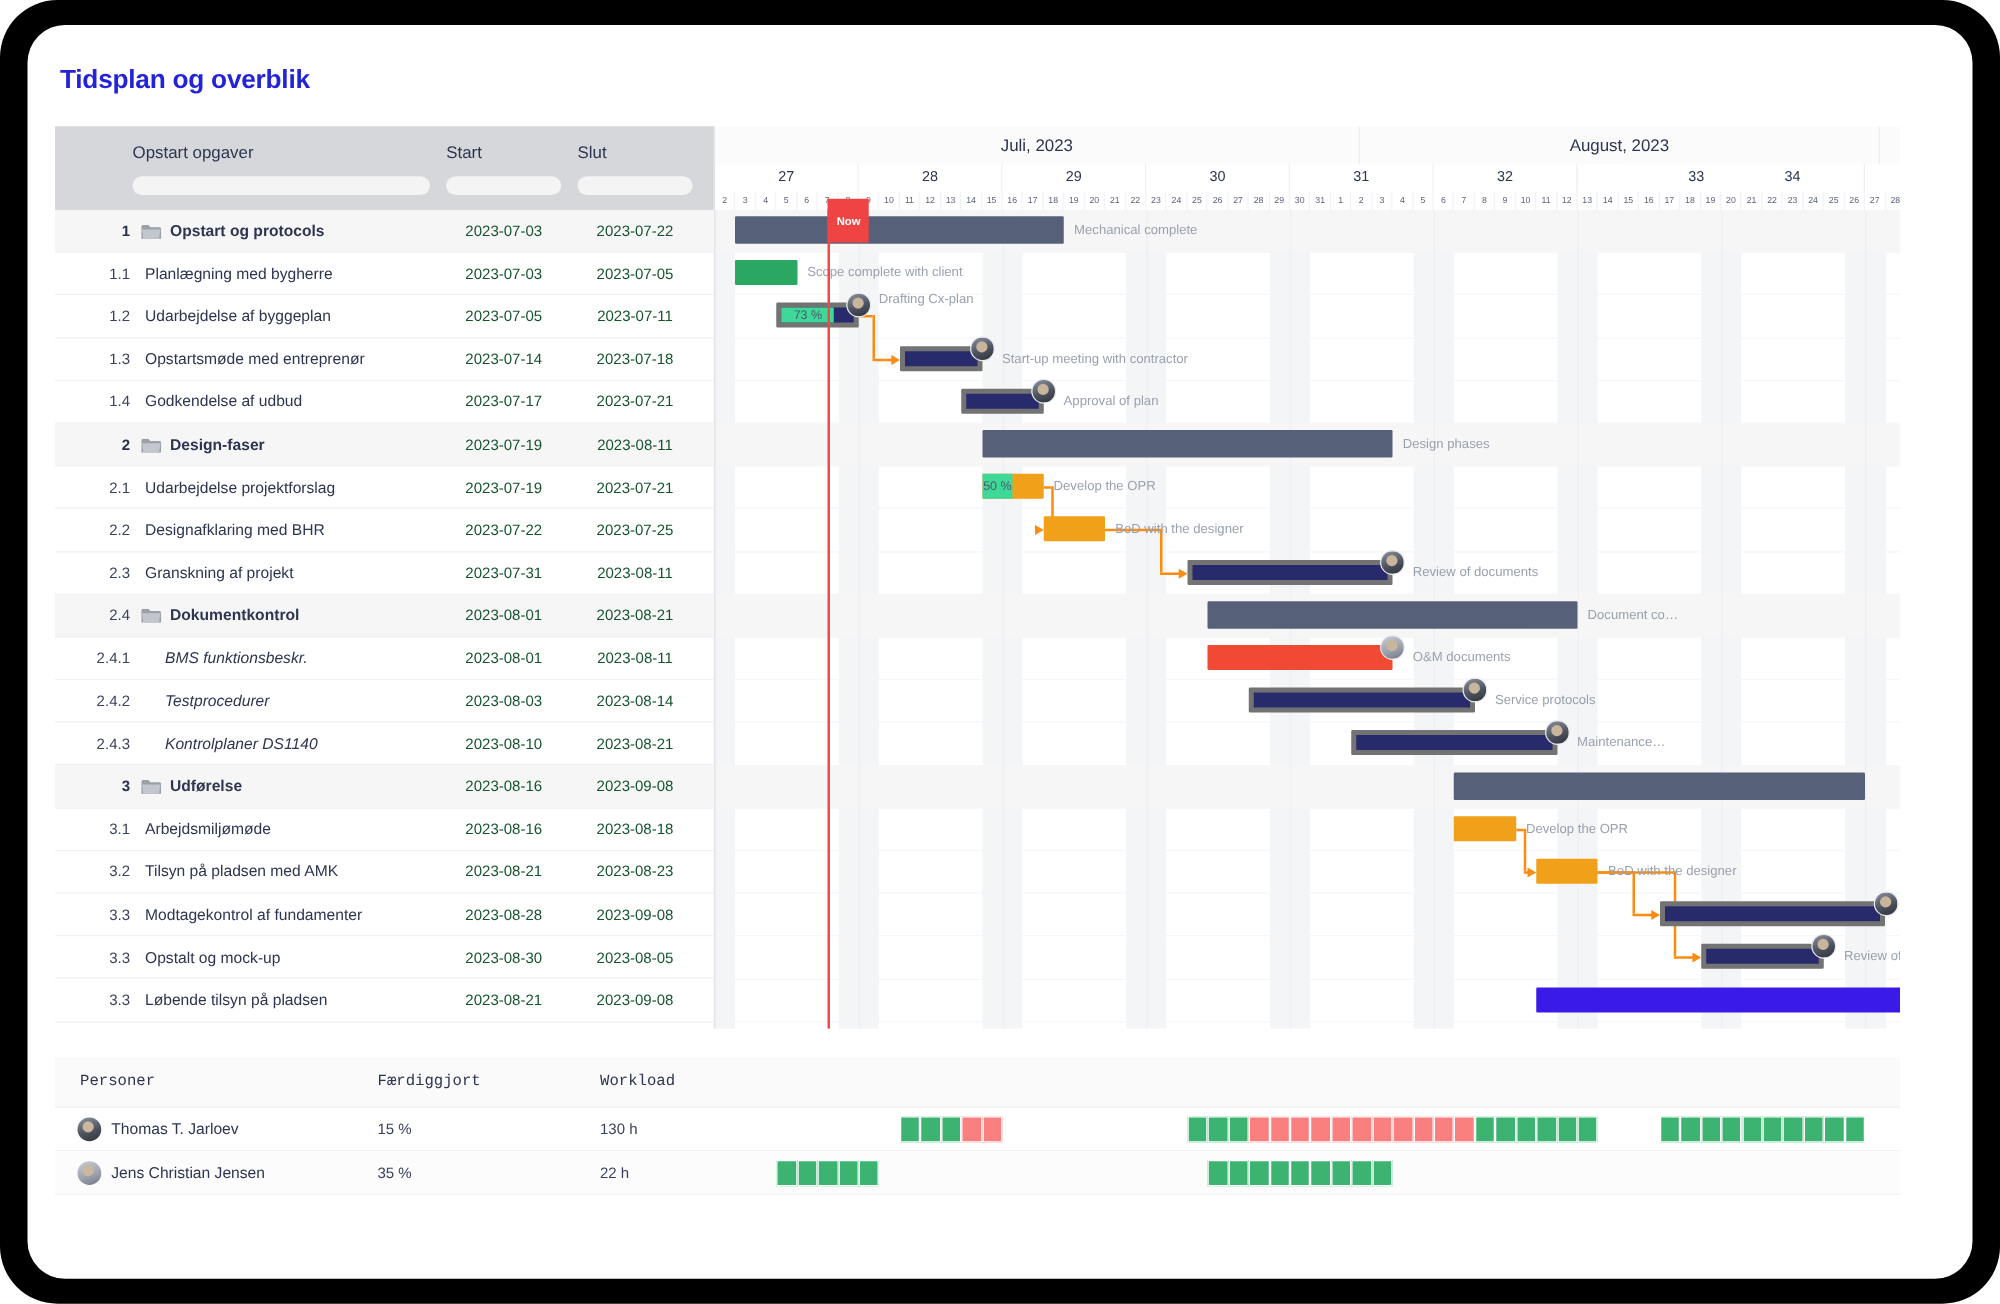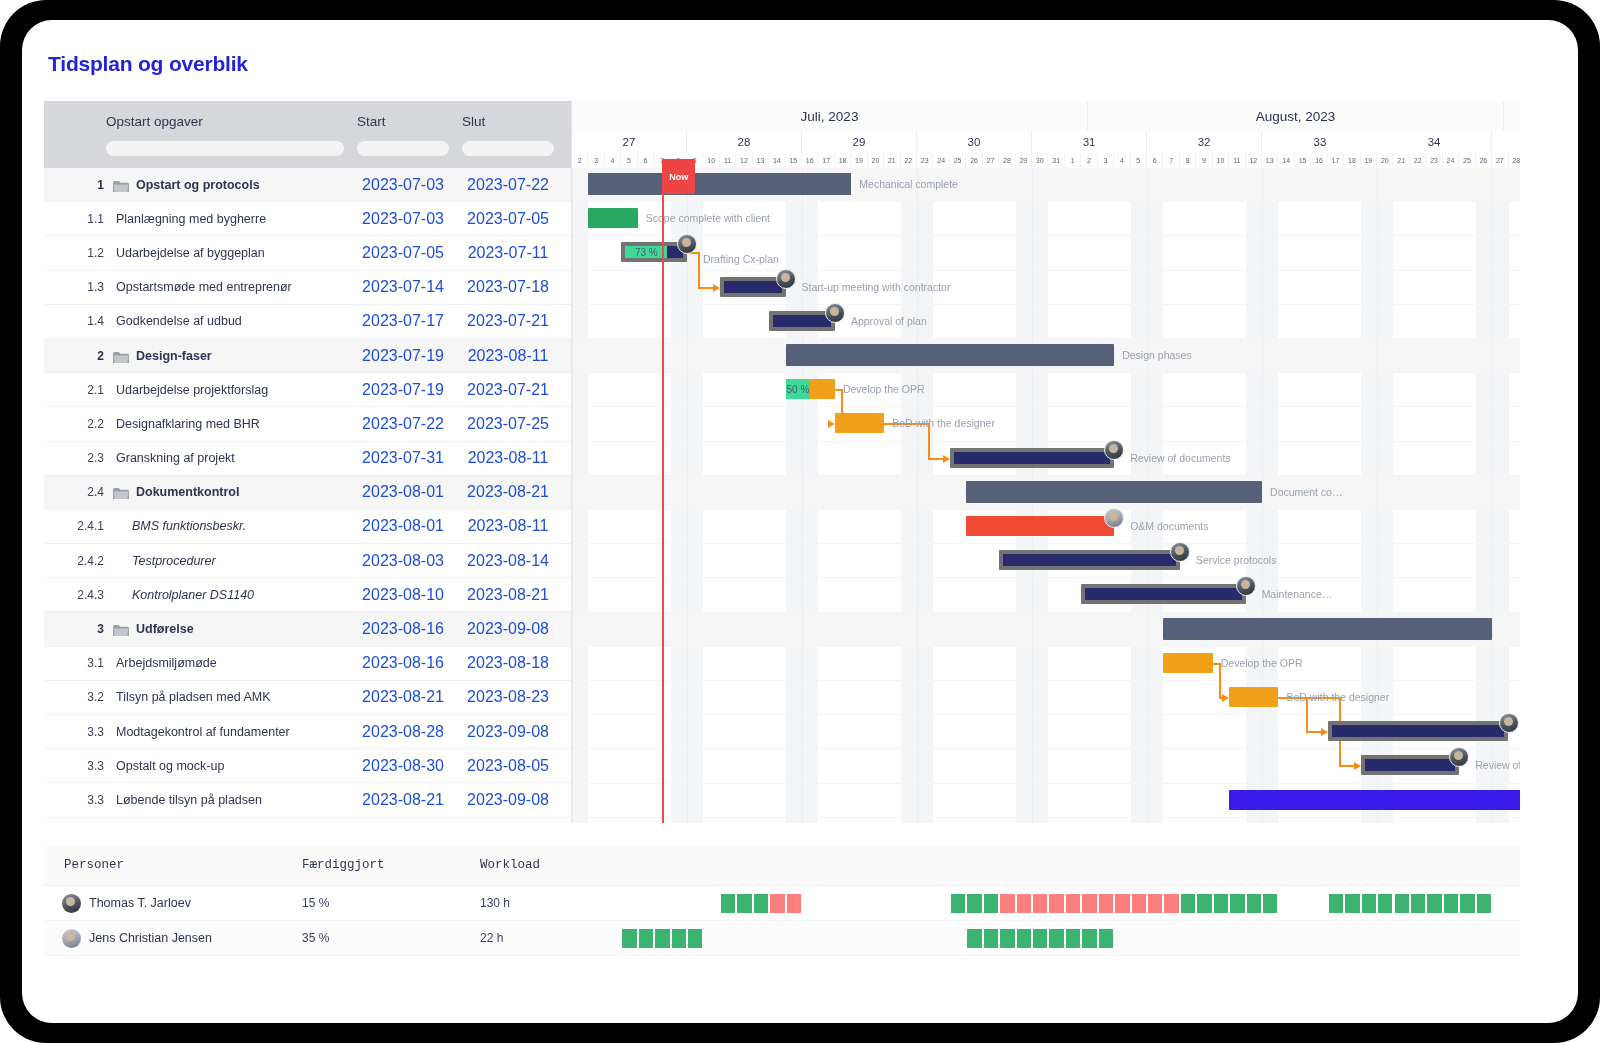--- a/index.html
+++ b/index.html
@@ -90,21 +90,21 @@
   .trow.lvl1 .folder-ico { left: 69px; }
   .trow.lvl2 .folder-ico { left: 69px; }
   .tname {
     position: absolute; font-size: 12.5px; color: #2d3550;
   }
   .trow.lvl1 .tname { left: 92px; font-weight: bold; }
   .trow.lvl2 .tname { left: 72px; }
   .trow.lvl3 .tname { left: 88px; font-style: italic; }
   .trow.lvl2.hasfolder .tname { left: 92px; font-weight: bold; }
   .tdate {
-    position: absolute; font-size: 16px; color: #1d4ed8;
+    position: absolute; font-size: 12px; color: #14532d;
   }
   .td-start { left: 313px; width: 92px; text-align: center; }
   .td-end   { left: 418px; width: 92px; text-align: center; }
 
   
   .timeline {
     position: absolute; left: 528px; top: 0;
     width: 948px; height: 722px;
     background: #ffffff; overflow: hidden;
   }
@@ -417,21 +417,21 @@
               <div class="tl-month" style="left: 516px; width: 416px;">August, 2023</div>
               <div class="tl-month" style="left: 932px; width: 116px;">Septe…</div>
             </div>
         <div class="tl-weeks" id="tl-weeks">
               <div class="tl-week" style="left: 0px; width: 115.01px;">27</div>
               <div class="tl-week" style="left: 115.01px; width: 115.01px;">28</div>
               <div class="tl-week" style="left: 230.02px; width: 115.01px;">29</div>
               <div class="tl-week" style="left: 345.03px; width: 115.01px;">30</div>
               <div class="tl-week" style="left: 460.04px; width: 115.01px;">31</div>
               <div class="tl-week" style="left: 575.05px; width: 115.01px;">32</div>
-              <div class="tl-week" style="left: 691px; width: 115.01px;">33</div>
+              <div class="tl-week" style="left: 728px; width: 115.01px;">33</div>
               <div class="tl-week" style="left: 805.07px; width: 115.01px;">34</div>
               <div class="tl-week" style="left: 920.08px; width: 115.01px;">35</div>
             </div>
         <div class="tl-days" id="tl-days">
               <div class="tl-day" style="left: 0px; width: 16.43px;">2</div>
               <div class="tl-day" style="left: 16.43px; width: 16.43px;">3</div>
               <div class="tl-day" style="left: 32.86px; width: 16.43px;">4</div>
               <div class="tl-day" style="left: 49.29px; width: 16.43px;">5</div>
               <div class="tl-day" style="left: 65.72px; width: 16.43px;">6</div>
               <div class="tl-day" style="left: 82.15px; width: 16.43px;">7</div>
@@ -536,21 +536,21 @@
             <div class="wk-sep" style="left: 805.07px;"></div>
             <div class="wk-sep" style="left: 920.08px;"></div>
             <div class="bar summary" style="left: 16.43px; width: 262.88px; top: 5px;"></div>
             <div class="bar-label" style="left: 287.31px; top: 10px;">Mechanical complete</div>
             <div class="bar green" style="left: 16.43px; width: 49.29px; top: 40.2px;"></div>
             <div class="bar-label" style="left: 73.72px; top: 44.2px;">Scope complete with client</div>
             <div class="bar task" style="left: 49.29px; width: 65.72px; top: 74.4px;">
               <div class="prog" style="width: 73%;">73 %</div>
             </div>
             <div class="avatar" style="left: 105.01px; top: 66.4px;"></div>
-            <div class="bar-label" style="left: 131.01px; top: 85px;">Drafting Cx-plan</div>
+            <div class="bar-label" style="left: 131.01px; top: 65px;">Drafting Cx-plan</div>
             <div class="bar task" style="left: 147.87px; width: 65.72px; top: 108.6px;"></div>
             <div class="avatar" style="left: 203.59px; top: 100.6px;"></div>
             <div class="bar-label" style="left: 229.59px; top: 112.6px;">Start-up meeting with contractor</div>
             <div class="bar task" style="left: 197.16px; width: 65.72px; top: 142.8px;"></div>
             <div class="avatar" style="left: 252.88px; top: 134.8px;"></div>
             <div class="bar-label" style="left: 278.88px; top: 146.8px;">Approval of plan</div>
             <div class="bar summary" style="left: 213.59px; width: 328.6px; top: 176px;"></div>
             <div class="bar-label" style="left: 550.19px; top: 181px;">Design phases</div>
             <div class="bar orange" style="left: 213.59px; width: 49.29px; top: 211.2px;">
               <div class="prog" style="width: 50%;">50 %</div>

